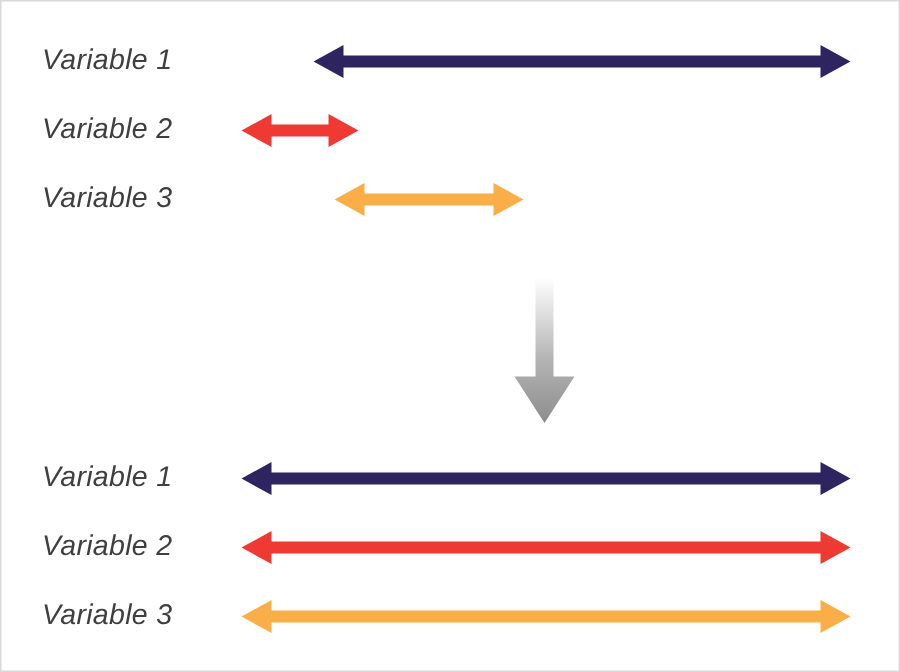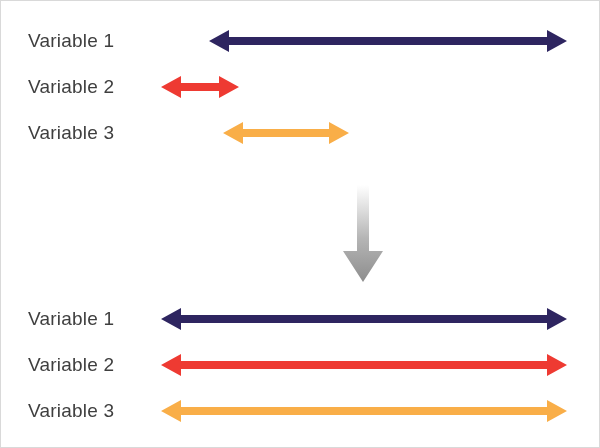--- a/index.html
+++ b/index.html
@@ -34,20 +34,21 @@
     position: absolute;
     left: 27px;
     top: 0;
     height: 40px;
     line-height: 40px;
     font-size: 19px;
     font-weight: 400;
     color: #3f3f3f;
     letter-spacing: 0.2px;
     white-space: nowrap;
+    font-style: italic;
   }
   .arrow-svg {
     position: absolute;
     top: 0;
     left: 0;
     width: 600px;
     height: 40px;
     overflow: visible;
   }
   .down-arrow-wrap {

